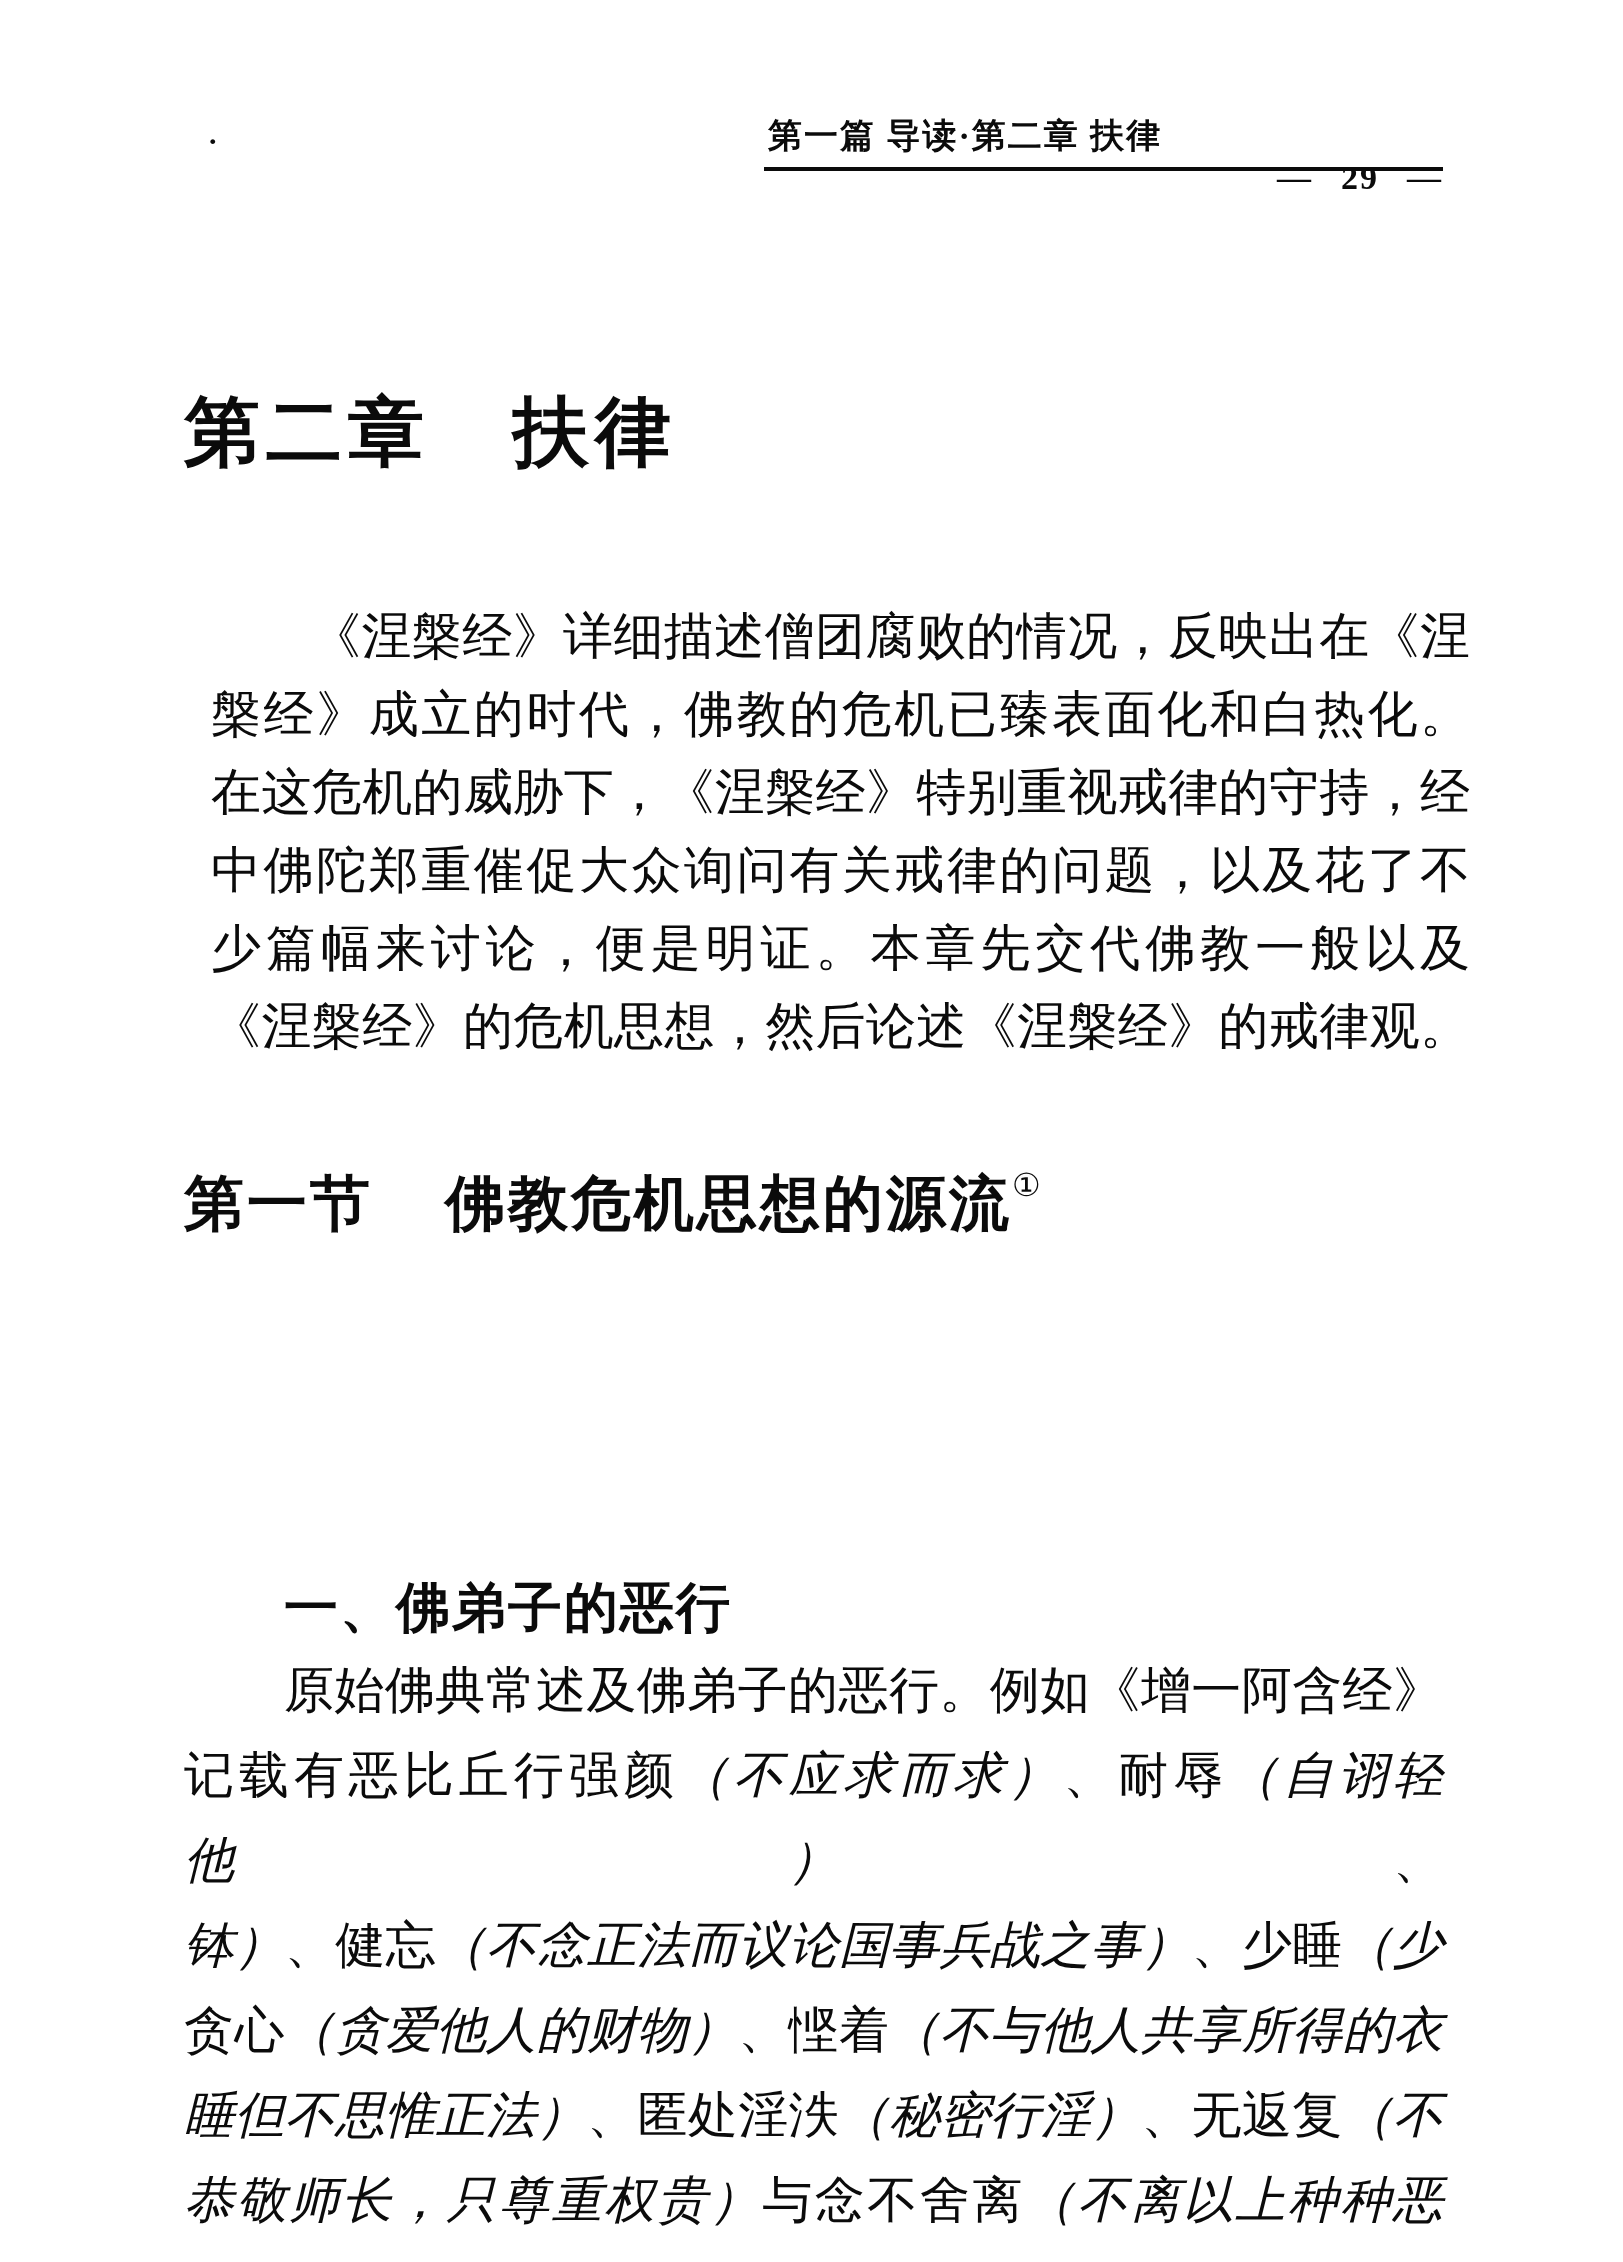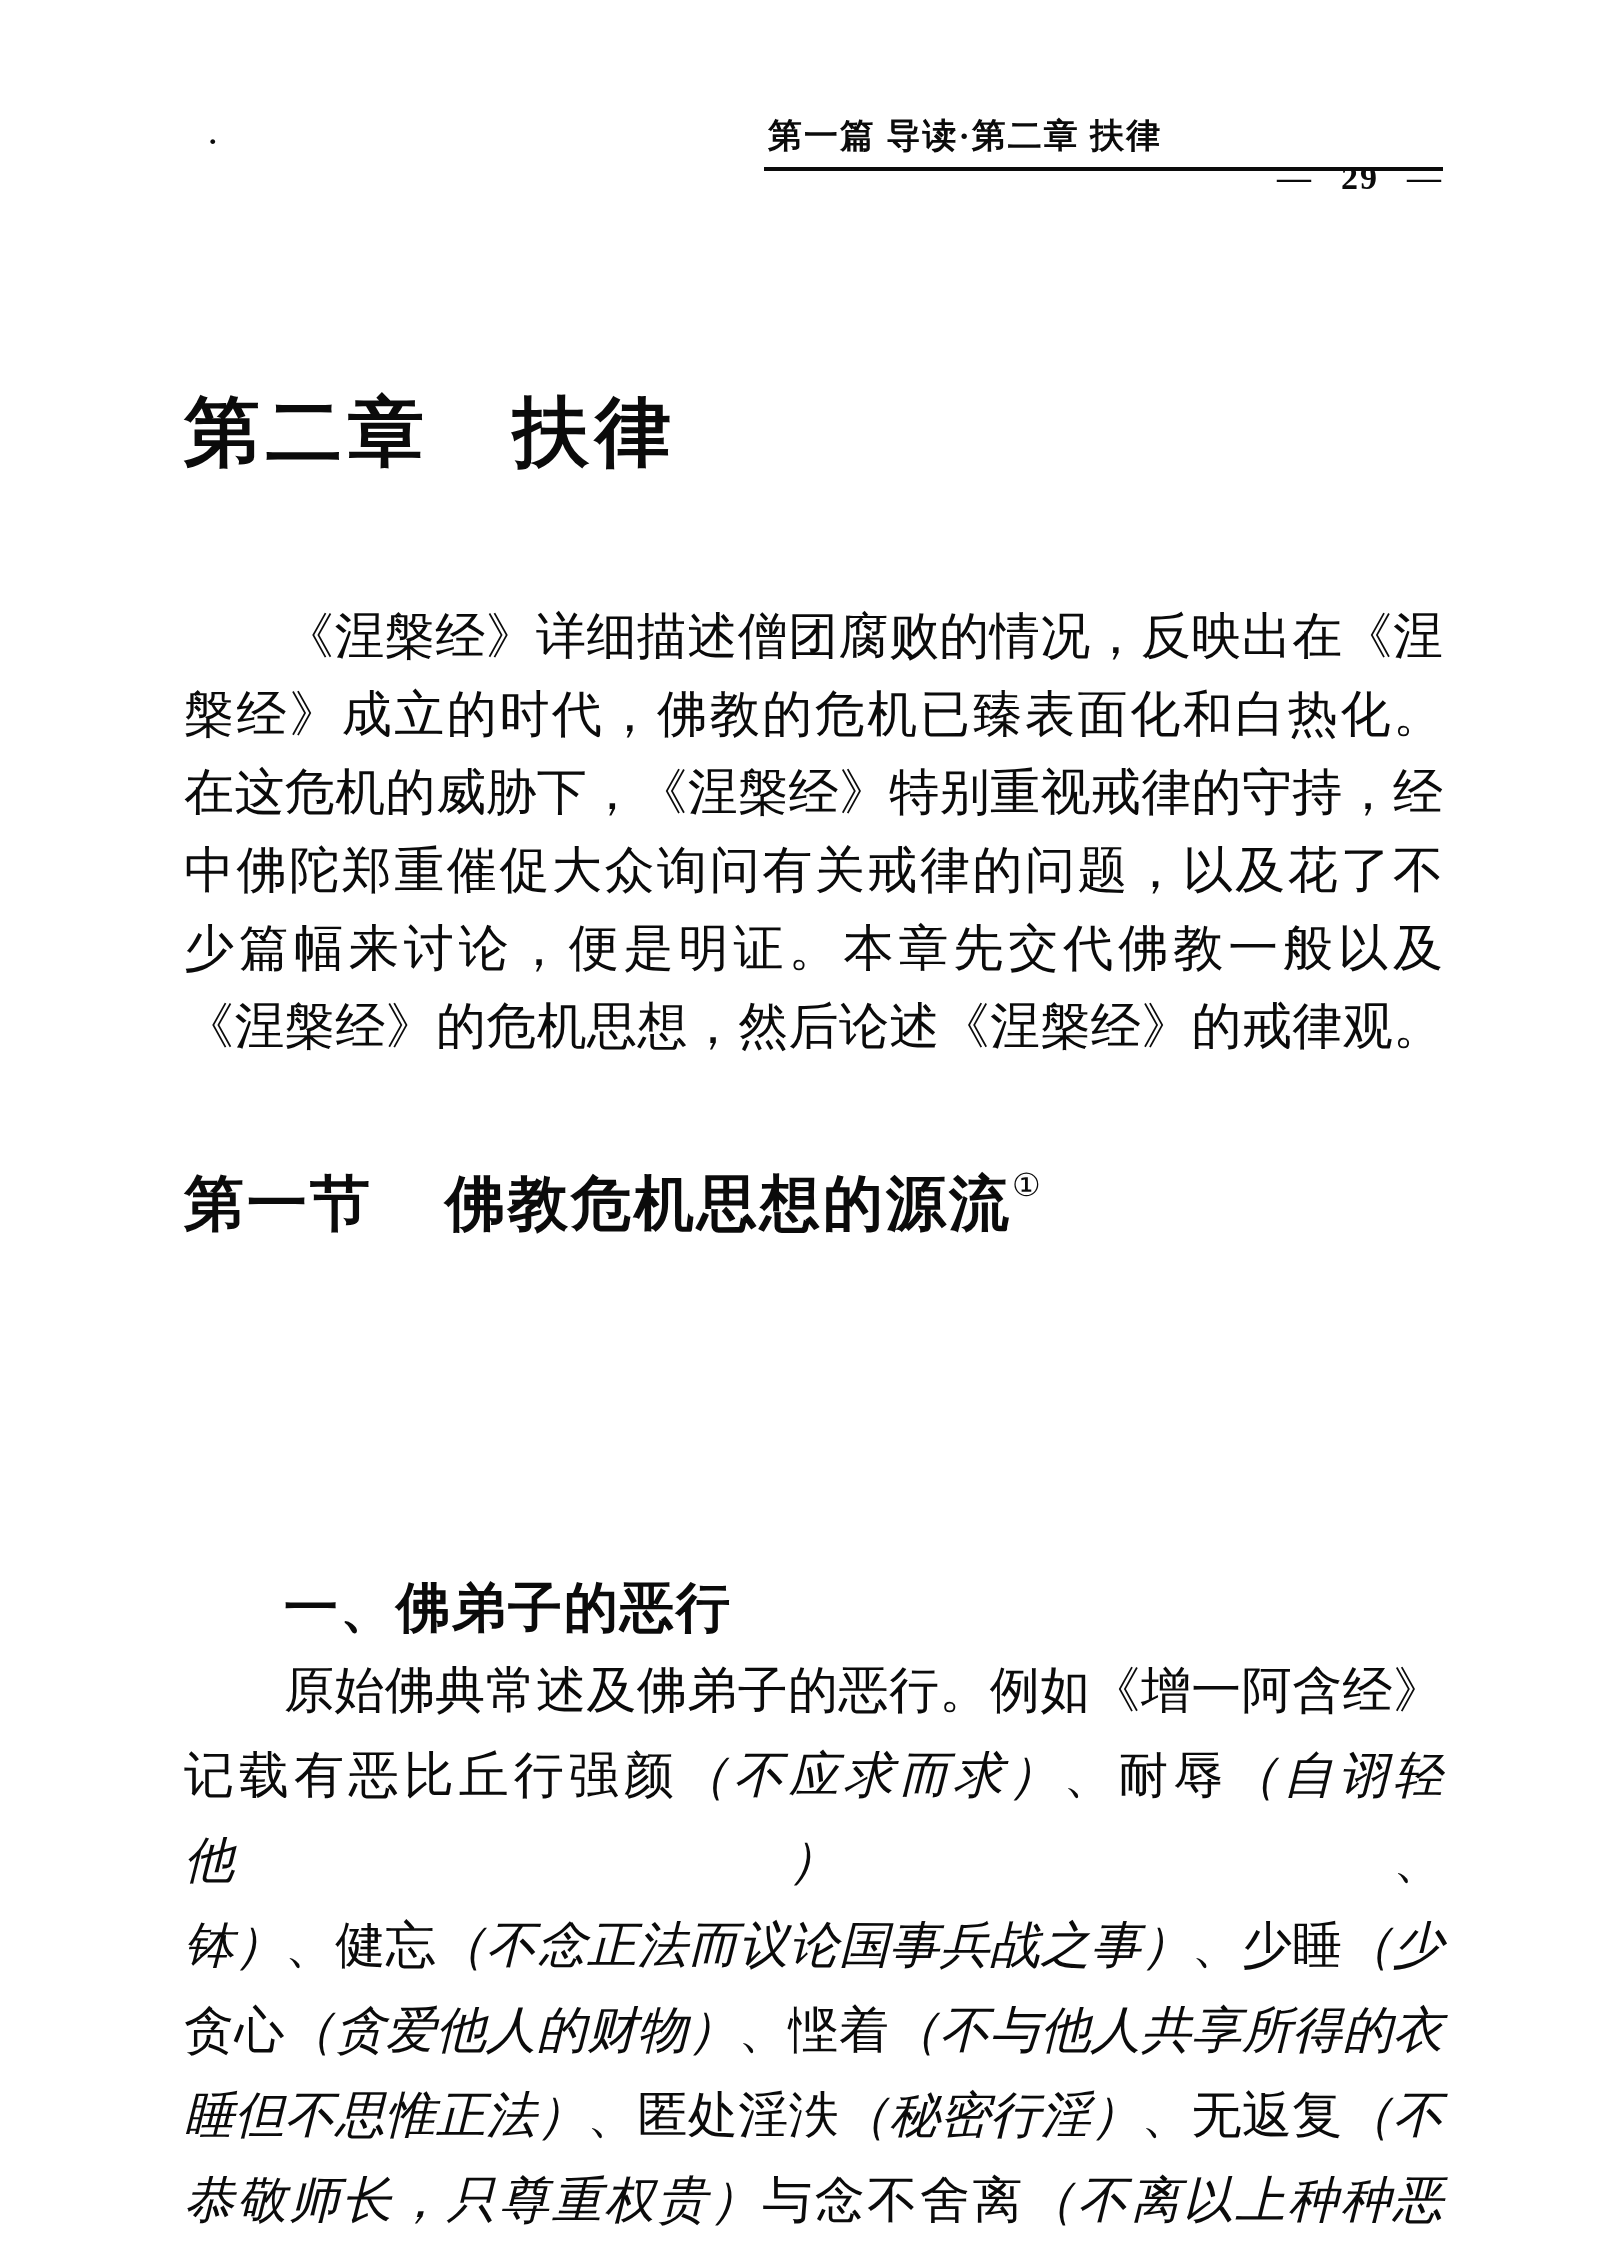--- a/index.html
+++ b/index.html
@@ -93,21 +93,21 @@
     white-space: nowrap;
   }
 
   
   .para {
     position: absolute;
     left: 184px;
     width: 1259px;
     font-size: 50px;
   }
-  .para-intro   { top: 597px;  line-height: 78px; }
+  .para-intro   { top: 597px;  line-height: 78px; margin-left: 27px; }
   .para-threat  { top: 1313px; line-height: 85px; }
   .para-misdeed { top: 1648px; line-height: 85px; }
 
   .line {
     text-align: justify;
     text-align-last: justify;
     text-justify: inter-character;
   }
   .line.indent { text-indent: 2em; }
   .line.short  { text-align-last: left; }

